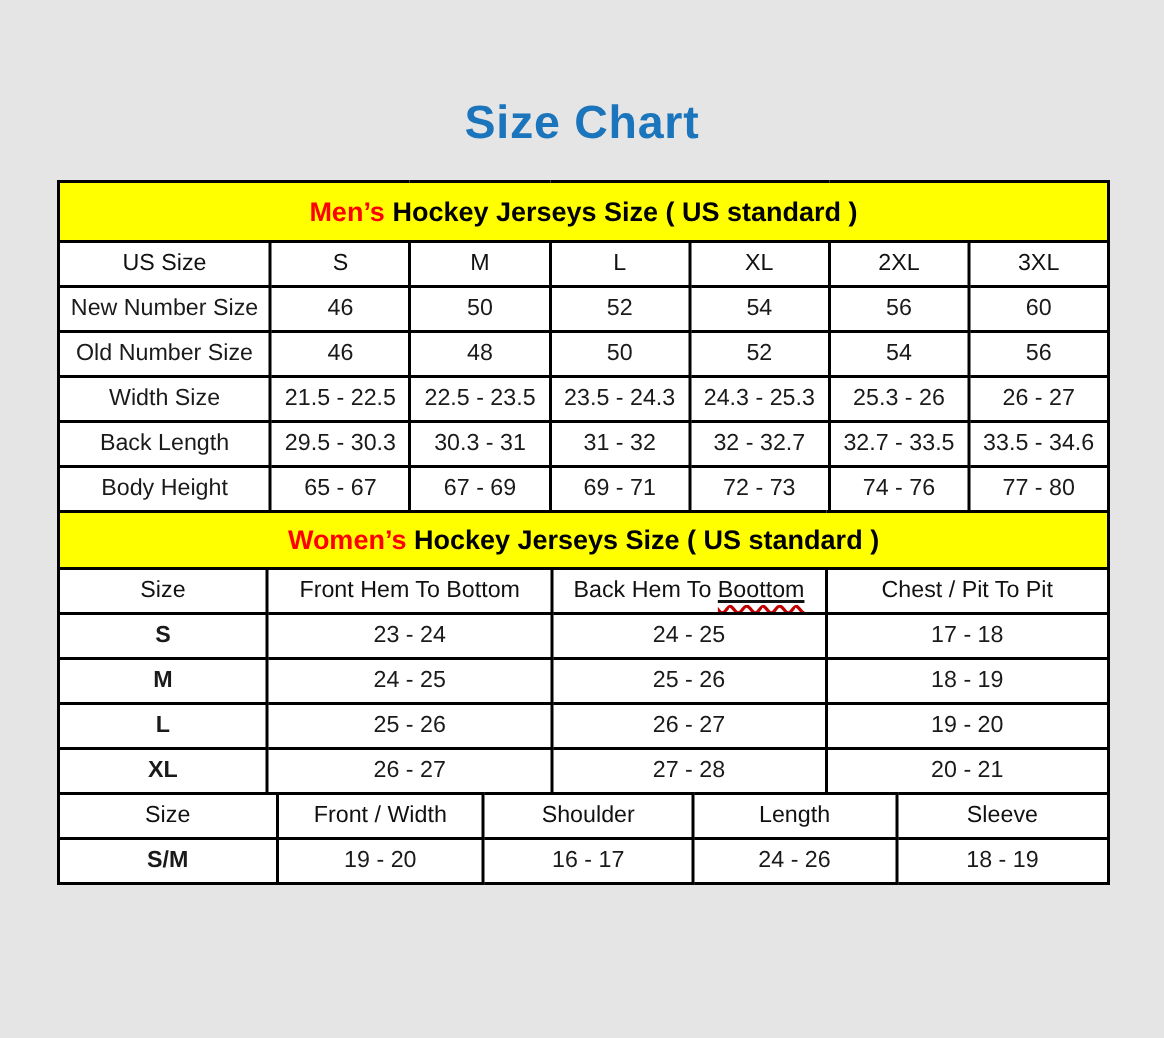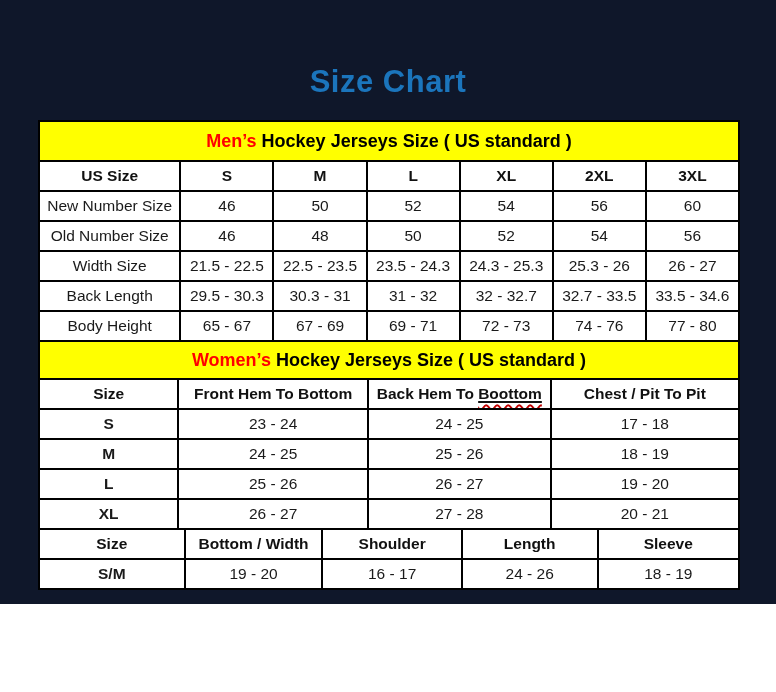--- a/index.html
+++ b/index.html
@@ -1,21 +1,21 @@
 <!DOCTYPE html>
 <html><head>
 <meta charset="utf-8">
 <style>
   html, body { margin:0; padding:0; }
   body {
     width:776px; height:692px; background:#ffffff; overflow:hidden;
     font-family:"Liberation Sans", sans-serif;
     -webkit-font-smoothing:antialiased;
   }
-  .page { position:relative; width:776px; height:604px; background:#0f172a; }
+  .page { position:relative; width:776px; height:692px; background:#e5e5e5; }
   .title {
     position:absolute; top:64px; left:0; width:776px; margin:0;
     text-align:center; font-size:31px; font-weight:bold; color:#1b75bc;
     letter-spacing:0.5px;
   }
   .tables { position:absolute; top:120px; left:38px; width:702px; }
   table.size-table {
     border-collapse:collapse; table-layout:fixed; width:702px;
     margin-top:-2px; background:#ffffff;
   }
@@ -24,21 +24,21 @@
     border:2px solid #000000; text-align:center; vertical-align:middle;
     padding:0 2px; color:#1a1a1a; font-size:15.5px; overflow:hidden;
     white-space:nowrap;
   }
   .size-table td.band {
     background:#ffff00; font-weight:bold; font-size:18px; height:36px;
     color:#000000;
   }
   .tables table:nth-of-type(1) td.band { height:38px; }
   .band .hl { color:#ff0000; }
-  .size-table th { font-weight:bold; height:28px; color:#111111;margin-left:48px; }
+  .size-table th { font-weight:normal; height:28px; color:#111111;margin-left:48px; }
   .size-table td.cell { font-weight:normal; height:28px; }
   .size-table td.cell.bold { font-weight:bold; }
   
   .squiggle {
     text-decoration:underline wavy #c00000;
     text-decoration-skip-ink:none;
     text-underline-offset:4.5px;
     text-decoration-thickness:1.5px;
   }
   .squiggle .underlined {
@@ -171,21 +171,21 @@
         <colgroup>
           <col style="width: 20.8%;">
           <col style="width: 19.7%;">
           <col style="width: 19.9%;">
           <col style="width: 19.4%;">
           <col style="width: 20.2%;">
         </colgroup>
         <tbody>
           <tr>
             <th>Size</th>
-            <th>Bottom / Width</th>
+            <th>Front / Width</th>
             <th>Shoulder</th>
             <th>Length</th>
             <th>Sleeve</th>
           </tr>
           <tr>
             <td class="cell bold">S/M</td>
             <td class="cell">19 - 20</td>
             <td class="cell">16 - 17</td>
             <td class="cell">24 - 26</td>
             <td class="cell">18 - 19</td>

